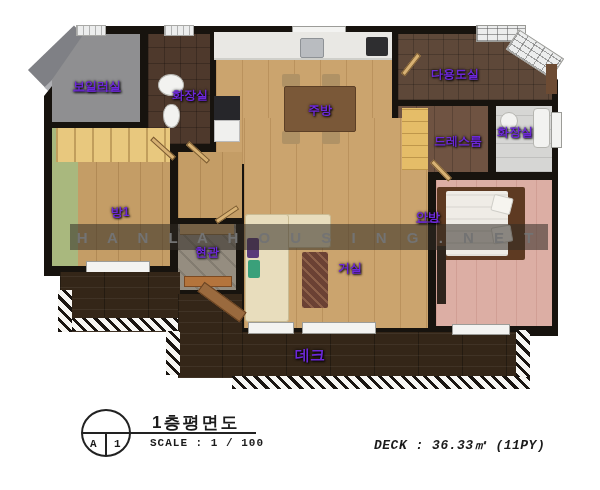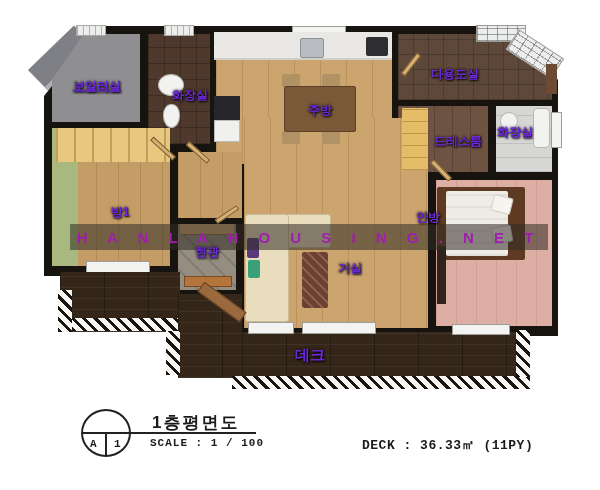--- a/index.html
+++ b/index.html
@@ -51,21 +51,21 @@
   .mattress{background:#efece6;border-radius:2px;
     background-image:repeating-linear-gradient(0deg,rgba(0,0,0,.05) 0 2px,transparent 2px 12px);}
   .pillow{background:#f6f4ef;border:1px solid #cfcec8;box-sizing:border-box;border-radius:2px;}
   .fixture{background:#f2f2f0;border:1px solid #b5b5b0;box-sizing:border-box;}
   
   .room-label{color:#6d28d9;font-weight:bold;font-size:12px;white-space:nowrap;
     transform:translate(-50%,-50%);
     text-shadow:0 0 3px rgba(0,0,0,.95),1px 1px 2px rgba(0,0,0,.9);}
   #watermark{left:70px;top:224px;width:478px;height:26px;background:rgba(50,44,36,.55);
     display:flex;align-items:center;justify-content:center;}
-  #watermark span{color:#a21caf;font-size:15px;font-weight:bold;letter-spacing:8px;white-space:nowrap;}
+  #watermark span{color:#737373;font-size:15px;font-weight:bold;letter-spacing:8px;white-space:nowrap;}
   .anno{color:#1b1b1b;font-family:"Liberation Mono","DejaVu Sans Mono","Liberation Sans",monospace;
     white-space:nowrap;}
   #plan-title{font-size:17px;font-weight:bold;letter-spacing:2px;
     font-family:"Liberation Sans","DejaVu Sans",sans-serif;}
   #plan-scale{font-size:11px;font-weight:bold;letter-spacing:1px;}
   .area-line{font-size:13px;font-weight:bold;letter-spacing:.5px;}
   .sym-line{background:#222;}
   .sym-letter{font-size:11px;font-weight:bold;}
 </style>
 </head>
@@ -164,26 +164,26 @@
 
   <div class="abs room-label" style="left:97px;top:86px;text-decoration:underline;">보일러실</div>
   <div class="abs room-label" style="left:190px;top:95px;">화장실</div>
   <div class="abs room-label" style="left:320px;top:110px;">주방</div>
   <div class="abs room-label" style="left:455px;top:74px;">다용도실</div>
   <div class="abs room-label" style="left:438px;top:141px;padding-left:40px;">드레스룸</div>
   <div class="abs room-label" style="left:515px;top:132px;">화장실</div>
   <div class="abs room-label" style="left:120px;top:212px;">방1</div>
   <div class="abs room-label" style="left:207px;top:252px;">현관</div>
   <div class="abs room-label" style="left:350px;top:268px;">거실</div>
-  <div class="abs room-label" style="left:428px;top:217px;">안방</div>
+  <div class="abs room-label" style="left:428px;top:217px;text-decoration:underline;">안방</div>
   <div class="abs room-label" style="left:310px;top:355px;font-size:15px;">데크</div>
 
   <div class="abs" style="left:81px;top:409px;width:50px;height:48px;border:2px solid #222;border-radius:50%;box-sizing:border-box;"></div>
   <div class="abs sym-line" style="left:82px;top:432px;width:174px;height:2px;"></div>
   <div class="abs sym-line" style="left:105px;top:434px;width:2px;height:22px;"></div>
   <div class="abs anno sym-letter" style="left:90px;top:438px;">A</div>
   <div class="abs anno sym-letter" style="left:114px;top:438px;">1</div>
   <div class="abs anno" id="plan-title" style="left:152px;top:411px;">1층평면도</div>
   <div class="abs anno" id="plan-scale" style="left:150px;top:437px;">SCALE :  1 / 100</div>
 
-  <div class="abs anno area-line" style="left:362px;top:436px;">DECK : 36.33㎡ (11PY)</div>
+  <div class="abs anno area-line" style="left:374px;top:436px;font-style:italic;">DECK : 36.33㎡ (11PY)</div>
 
 </div>
 
 </body></html>

